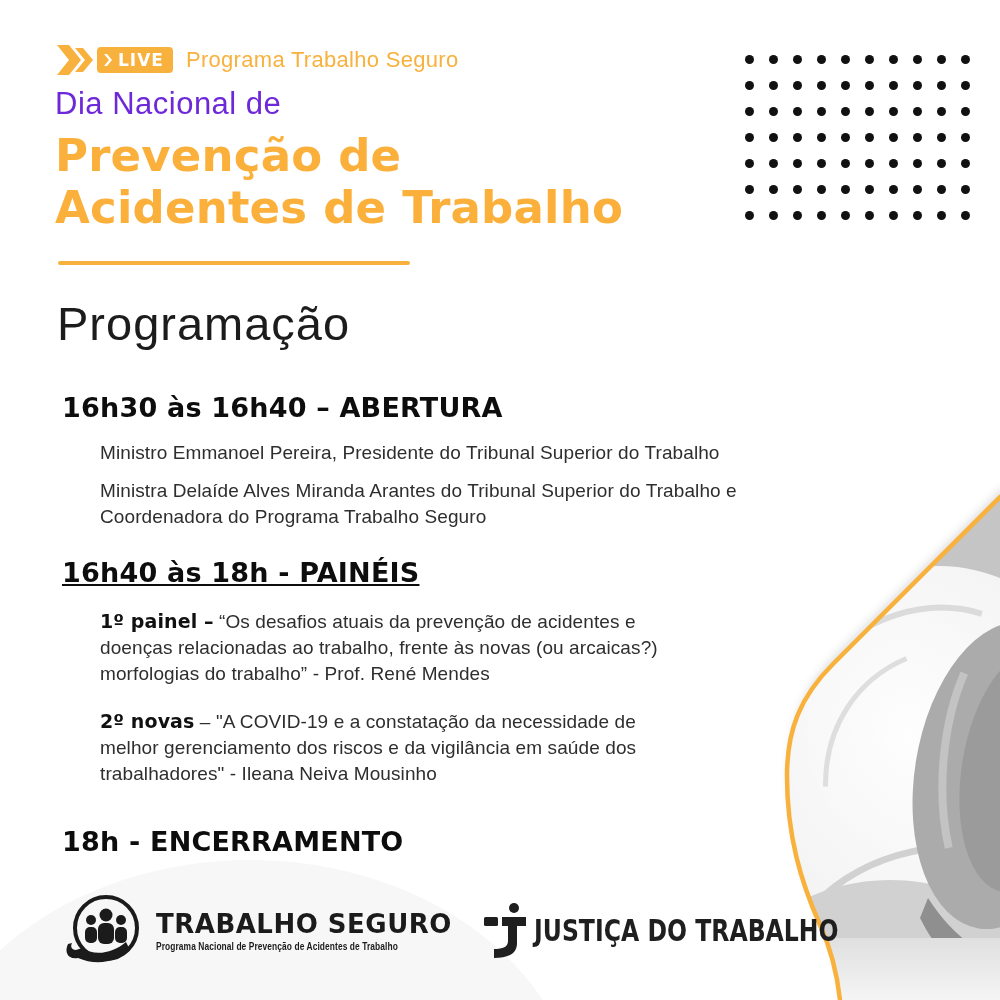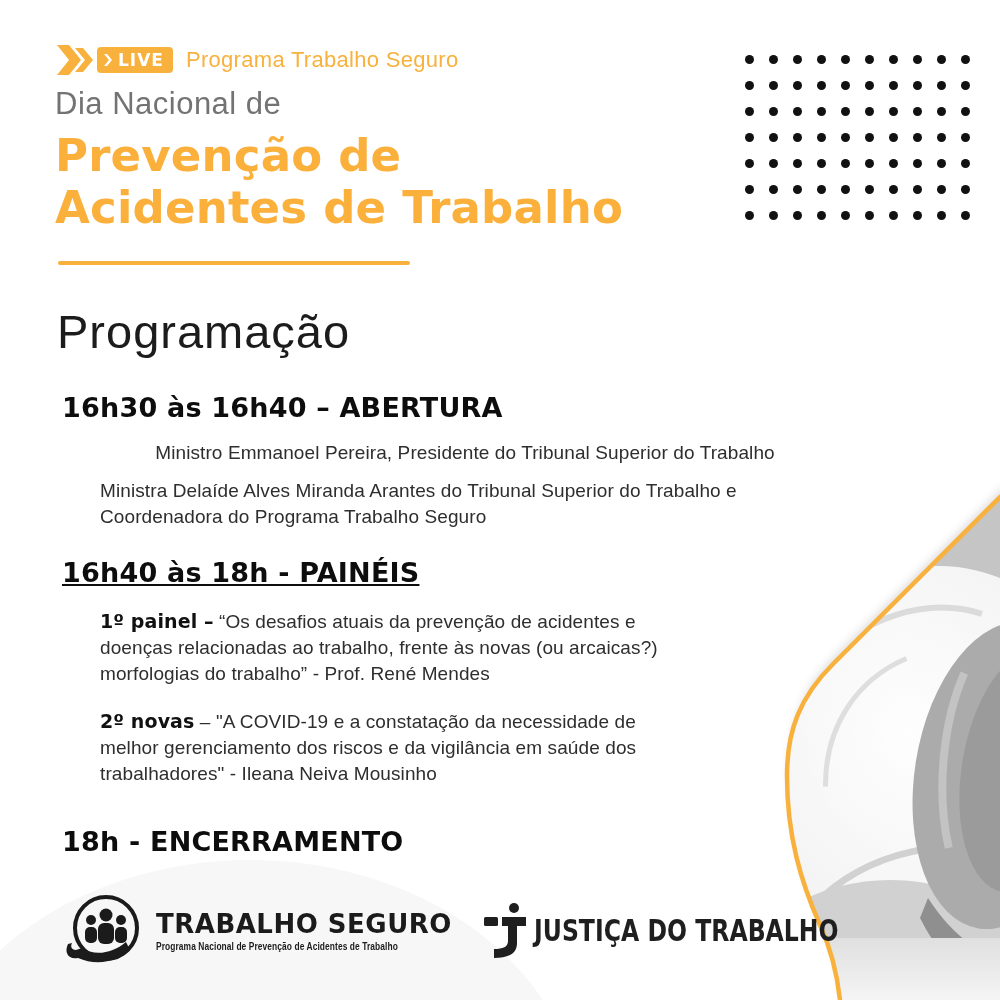--- a/index.html
+++ b/index.html
@@ -34,50 +34,50 @@
   }
   .live-pill svg { margin-right:5px; }
   .badge-program {
     margin-left:13px; color:#F8B13C; font-size:22px; font-weight:500;
     letter-spacing:0.3px;
   }
 
   
   .kicker {
     position:absolute; left:55px; top:86px;
-    color:#737373; font-size:31px; font-weight:500; letter-spacing:0.5px;
+    color:#6d28d9; font-size:31px; font-weight:500; letter-spacing:0.5px;
   }
   .main-title {
     position:absolute; left:55px; top:130px;
     color:#FBB03B; font-size:45px; line-height:1.16; font-weight:800;
     font-family:"DejaVu Sans", sans-serif; letter-spacing:0.2px;
   }
   .title-rule {
     position:absolute; left:58px; top:261px; width:352px; height:4px;
     background:#F8B13C; border-radius:2px;
   }
   .section-title {
-    position:absolute; left:57px; top:304px;
+    position:absolute; left:57px; top:296px;
     font-size:47px; font-weight:300; color:#1c1c1c; letter-spacing:1px;
   }
 
   
   .slot-heading {
     position:absolute; left:62px;
     font-size:27px; font-weight:800; color:#0d0d0d;
     font-family:"DejaVu Sans", sans-serif; letter-spacing:0.2px;
   }
   .h-abertura { top:392px; }
   .h-paineis  { top:557px;text-decoration:underline; }
   .h-encerramento { top:826px; }
   .body-text {
     position:absolute; left:100px;
     font-size:19px; line-height:1.38; color:#2e2e2e; letter-spacing:0.1px;
   }
-  .t-item1 { top:440px; width:730px;text-align:center; }
+  .t-item1 { top:440px; width:730px; }
   .t-item2 { top:478px; width:730px; }
   .t-p1 { top:608px; width:580px; }
   .t-p2 { top:708px; width:580px; }
   .body-text b { font-family:"DejaVu Sans", sans-serif; font-weight:700; color:#111; }
 
   
   .footer { position:absolute; left:62px; top:890px; display:flex; align-items:center; }
   .ts-logo { display:flex; align-items:center;justify-content:flex-end; }
   .ts-text { margin-left:10px; }
   .ts-name {

